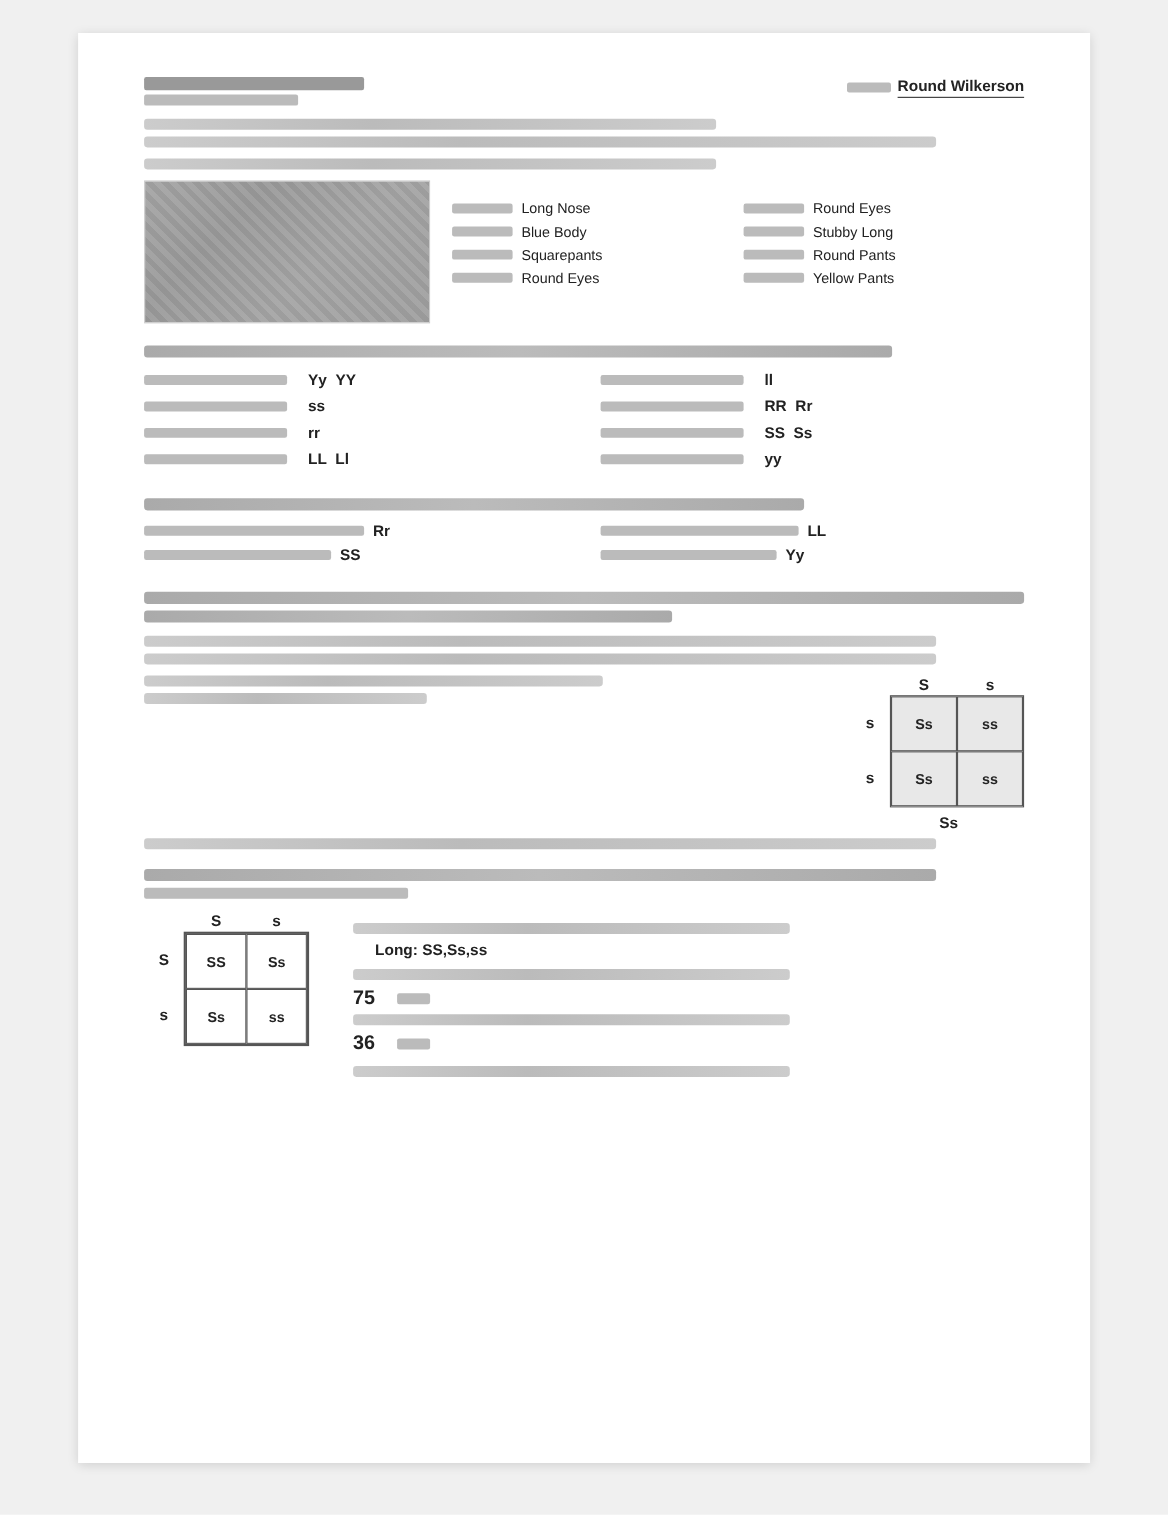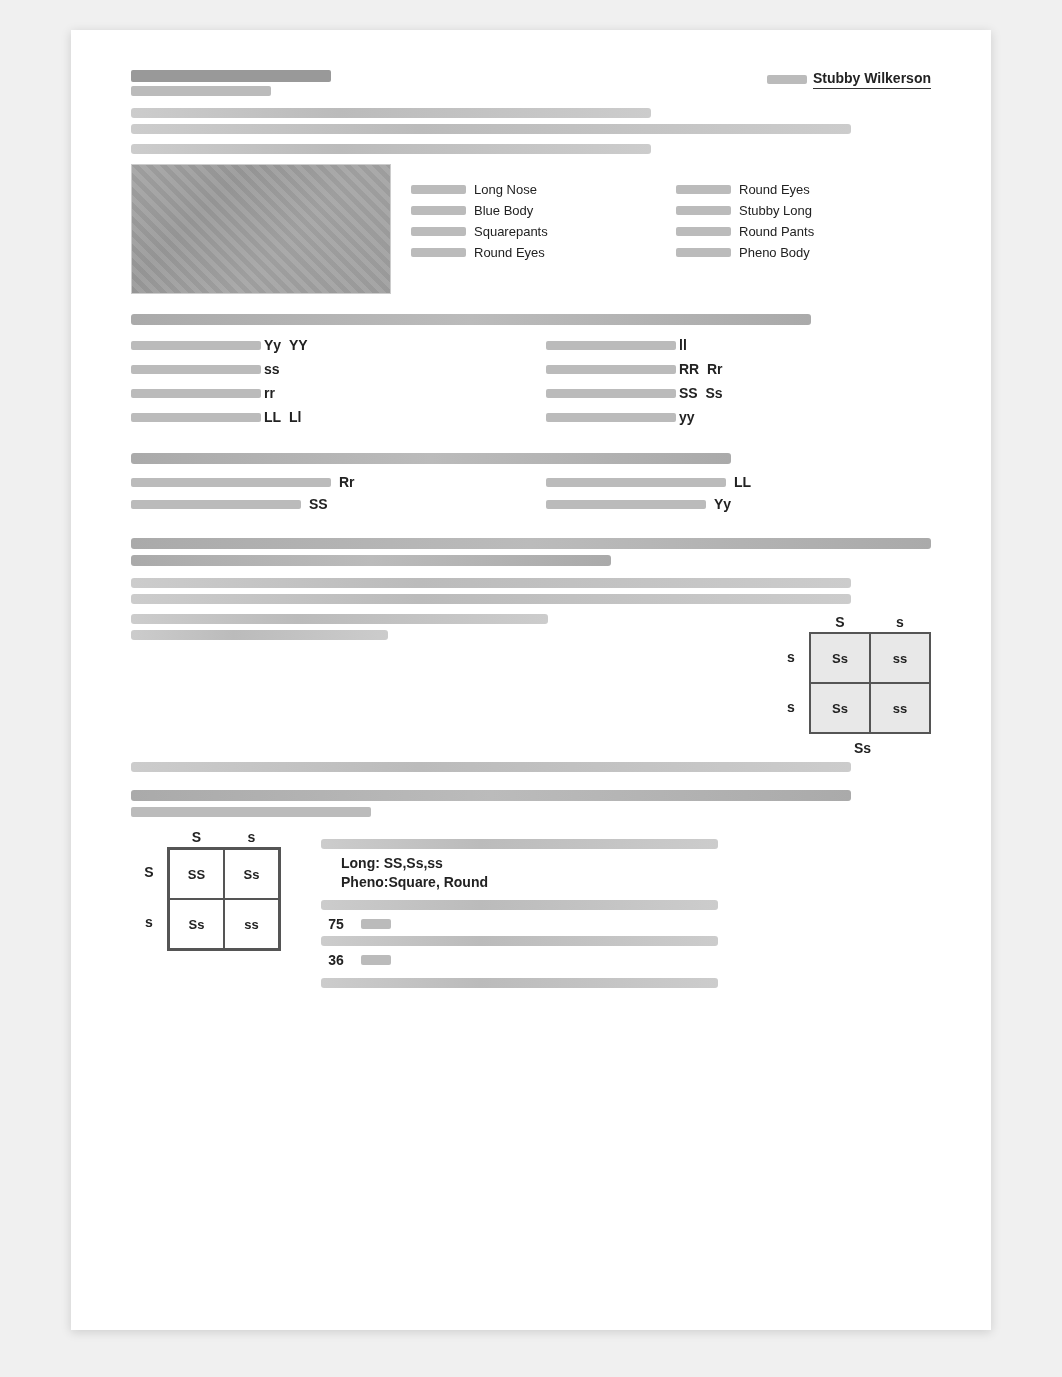--- a/index.html
+++ b/index.html
@@ -144,21 +144,21 @@
       display: flex;
       gap: 30px;
     }
     .geno-left, .geno-right {
       flex: 1;
     }
     .geno-row {
       display: flex;
       align-items: center;
       margin-bottom: 8px;
-      gap: 3px;
+      gap: 19px;
     }
     .geno-label {
       width: 130px;
       height: 9px;
       background: #bbb;
       border-radius: 2px;
       flex-shrink: 0;
     }
     .geno-values {
       font-size: 14px;
@@ -253,46 +253,45 @@
       margin-bottom: 3px;
     }
 
     .percent-row {
       display: flex;
       align-items: center;
       gap: 10px;
       margin-bottom: 4px;
     }
     .percent-val {
-      font-size: 14px;
+      font-size: 18px;
       font-weight: bold;
       color: #222;
       width: 30px;
-      text-align: center;
     }
     .percent-blurred {
       height: 10px;
       background: #bbb;
       border-radius: 2px;
     }
   </style>
 </head>
 <body>
 
 <div class="page">
 
   <div class="header">
     <div class="header-left">
       <div class="header-title"></div>
       <div class="header-sub"></div>
     </div>
     <div style="display:flex;flex-direction:column;align-items:flex-end;">
       <div style="display:flex;align-items:center;gap:6px;">
         <div style="width:40px;height:9px;background:#bbb;border-radius:2px;"></div>
-        <span class="header-right">Stubby Wilkerson</span>
+        <span class="header-right">Round Wilkerson</span>
       </div>
     </div>
   </div>
 
   <div style="margin-bottom:6px;">
     <div class="blurred-line medium"></div>
   </div>
 
   <div style="margin-bottom:10px;">
     <div class="blurred-line long"></div>
@@ -335,21 +334,21 @@
           <div class="trait-item">
             <div class="trait-blurred"></div>
             <span class="trait-text">Stubby Long</span>
           </div>
           <div class="trait-item">
             <div class="trait-blurred"></div>
             <span class="trait-text">Round Pants</span>
           </div>
           <div class="trait-item">
             <div class="trait-blurred"></div>
-            <span class="trait-text">Pheno Body</span>
+            <span class="trait-text">Yellow Pants</span>
           </div>
         </div>
       </div>
     </div>
   </div>
 
   <div class="section2">
     <div class="section2-header-line"></div>
     <div class="geno-grid">
       <div class="geno-left">
@@ -499,21 +498,20 @@
         </div>
       </div>
 
       <div style="flex:1;padding-top:10px;">
 
         <div style="margin-bottom:6px;">
           <div class="blurred-line medium"></div>
         </div>
         <div class="geno-info">
           <div class="geno-info-line">Long: SS,Ss,ss</div>
-          <div class="geno-info-line">Pheno:Square, Round</div>
         </div>
 
         <div style="margin-bottom:6px;">
           <div class="blurred-line medium"></div>
         </div>
 
         <div class="percent-row">
           <span class="percent-val">75</span>
           <div class="percent-blurred" style="width:30px;"></div>
         </div>

